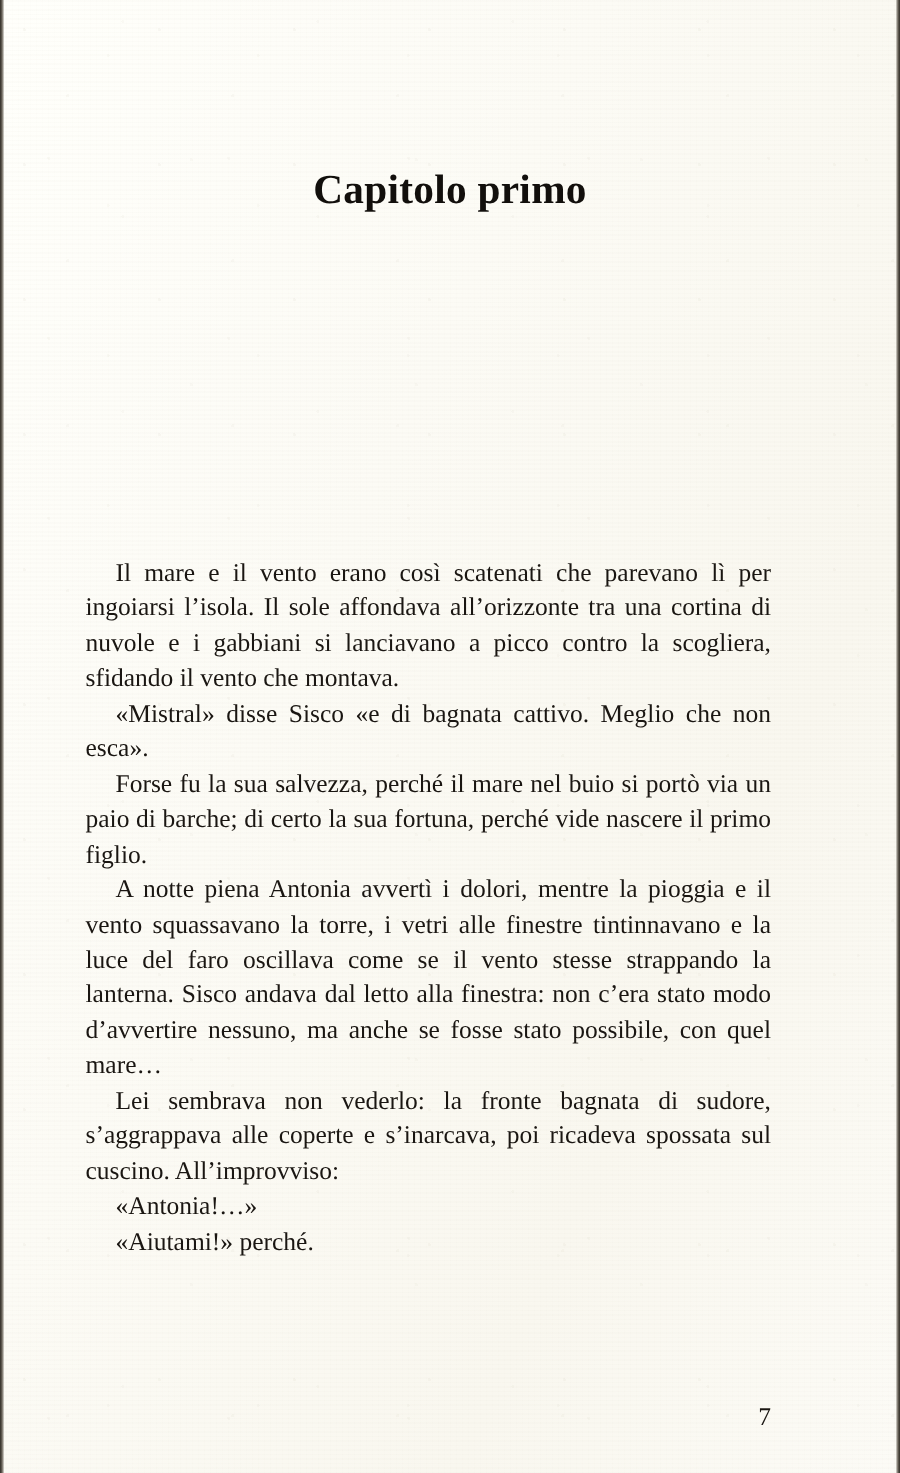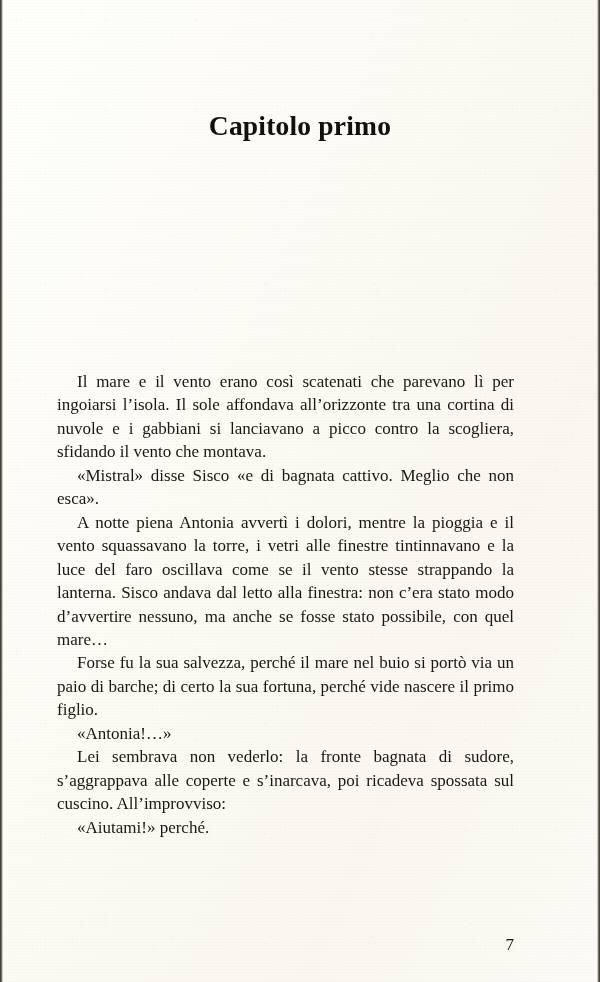--- a/index.html
+++ b/index.html
@@ -115,22 +115,22 @@
 
   <div class="paper-grain"></div>
   <div class="scan-edge left"></div>
   <div class="scan-edge right"></div>
 
   <h1 class="chapter-title">Capitolo primo</h1>
 
   <div class="text-block" id="body-text">
       <p>Il mare e il vento erano così scatenati che parevano lì per ingoiarsi l’isola. Il sole affondava all’orizzonte tra una cortina di nuvole e i gabbiani si lanciavano a picco contro la scogliera, sfidando il vento che montava.</p>
       <p>«Mistral» disse Sisco «e di bagnata cattivo. Meglio che non esca».</p>
+      <p>Forse fu la sua salvezza, perché il mare nel buio si portò via un paio di barche; di certo la sua fortuna, perché vide nascere il primo figlio.</p>
       <p>A notte piena Antonia avvertì i dolori, mentre la pioggia e il vento squassavano la torre, i vetri alle finestre tintinnavano e la luce del faro oscillava come se il vento stesse strappando la lanterna. Sisco andava dal letto alla finestra: non c’era stato modo d’avvertire nessuno, ma anche se fosse stato possibile, con quel mare…</p>
-      <p>Forse fu la sua salvezza, perché il mare nel buio si portò via un paio di barche; di certo la sua fortuna, perché vide nascere il primo figlio.</p>
+      <p>Lei sembrava non vederlo: la fronte bagnata di sudore, s’aggrappava alle coperte e s’inarcava, poi ricadeva spossata sul cuscino. All’improvviso:</p>
       <p>«Antonia!…»</p>
-      <p>Lei sembrava non vederlo: la fronte bagnata di sudore, s’aggrappava alle coperte e s’inarcava, poi ricadeva spossata sul cuscino. All’improvviso:</p>
       <p>«Aiutami!» perché.</p>
     </div>
 
   <div class="folio">7</div>
 
 </div>
 
 </body></html>

